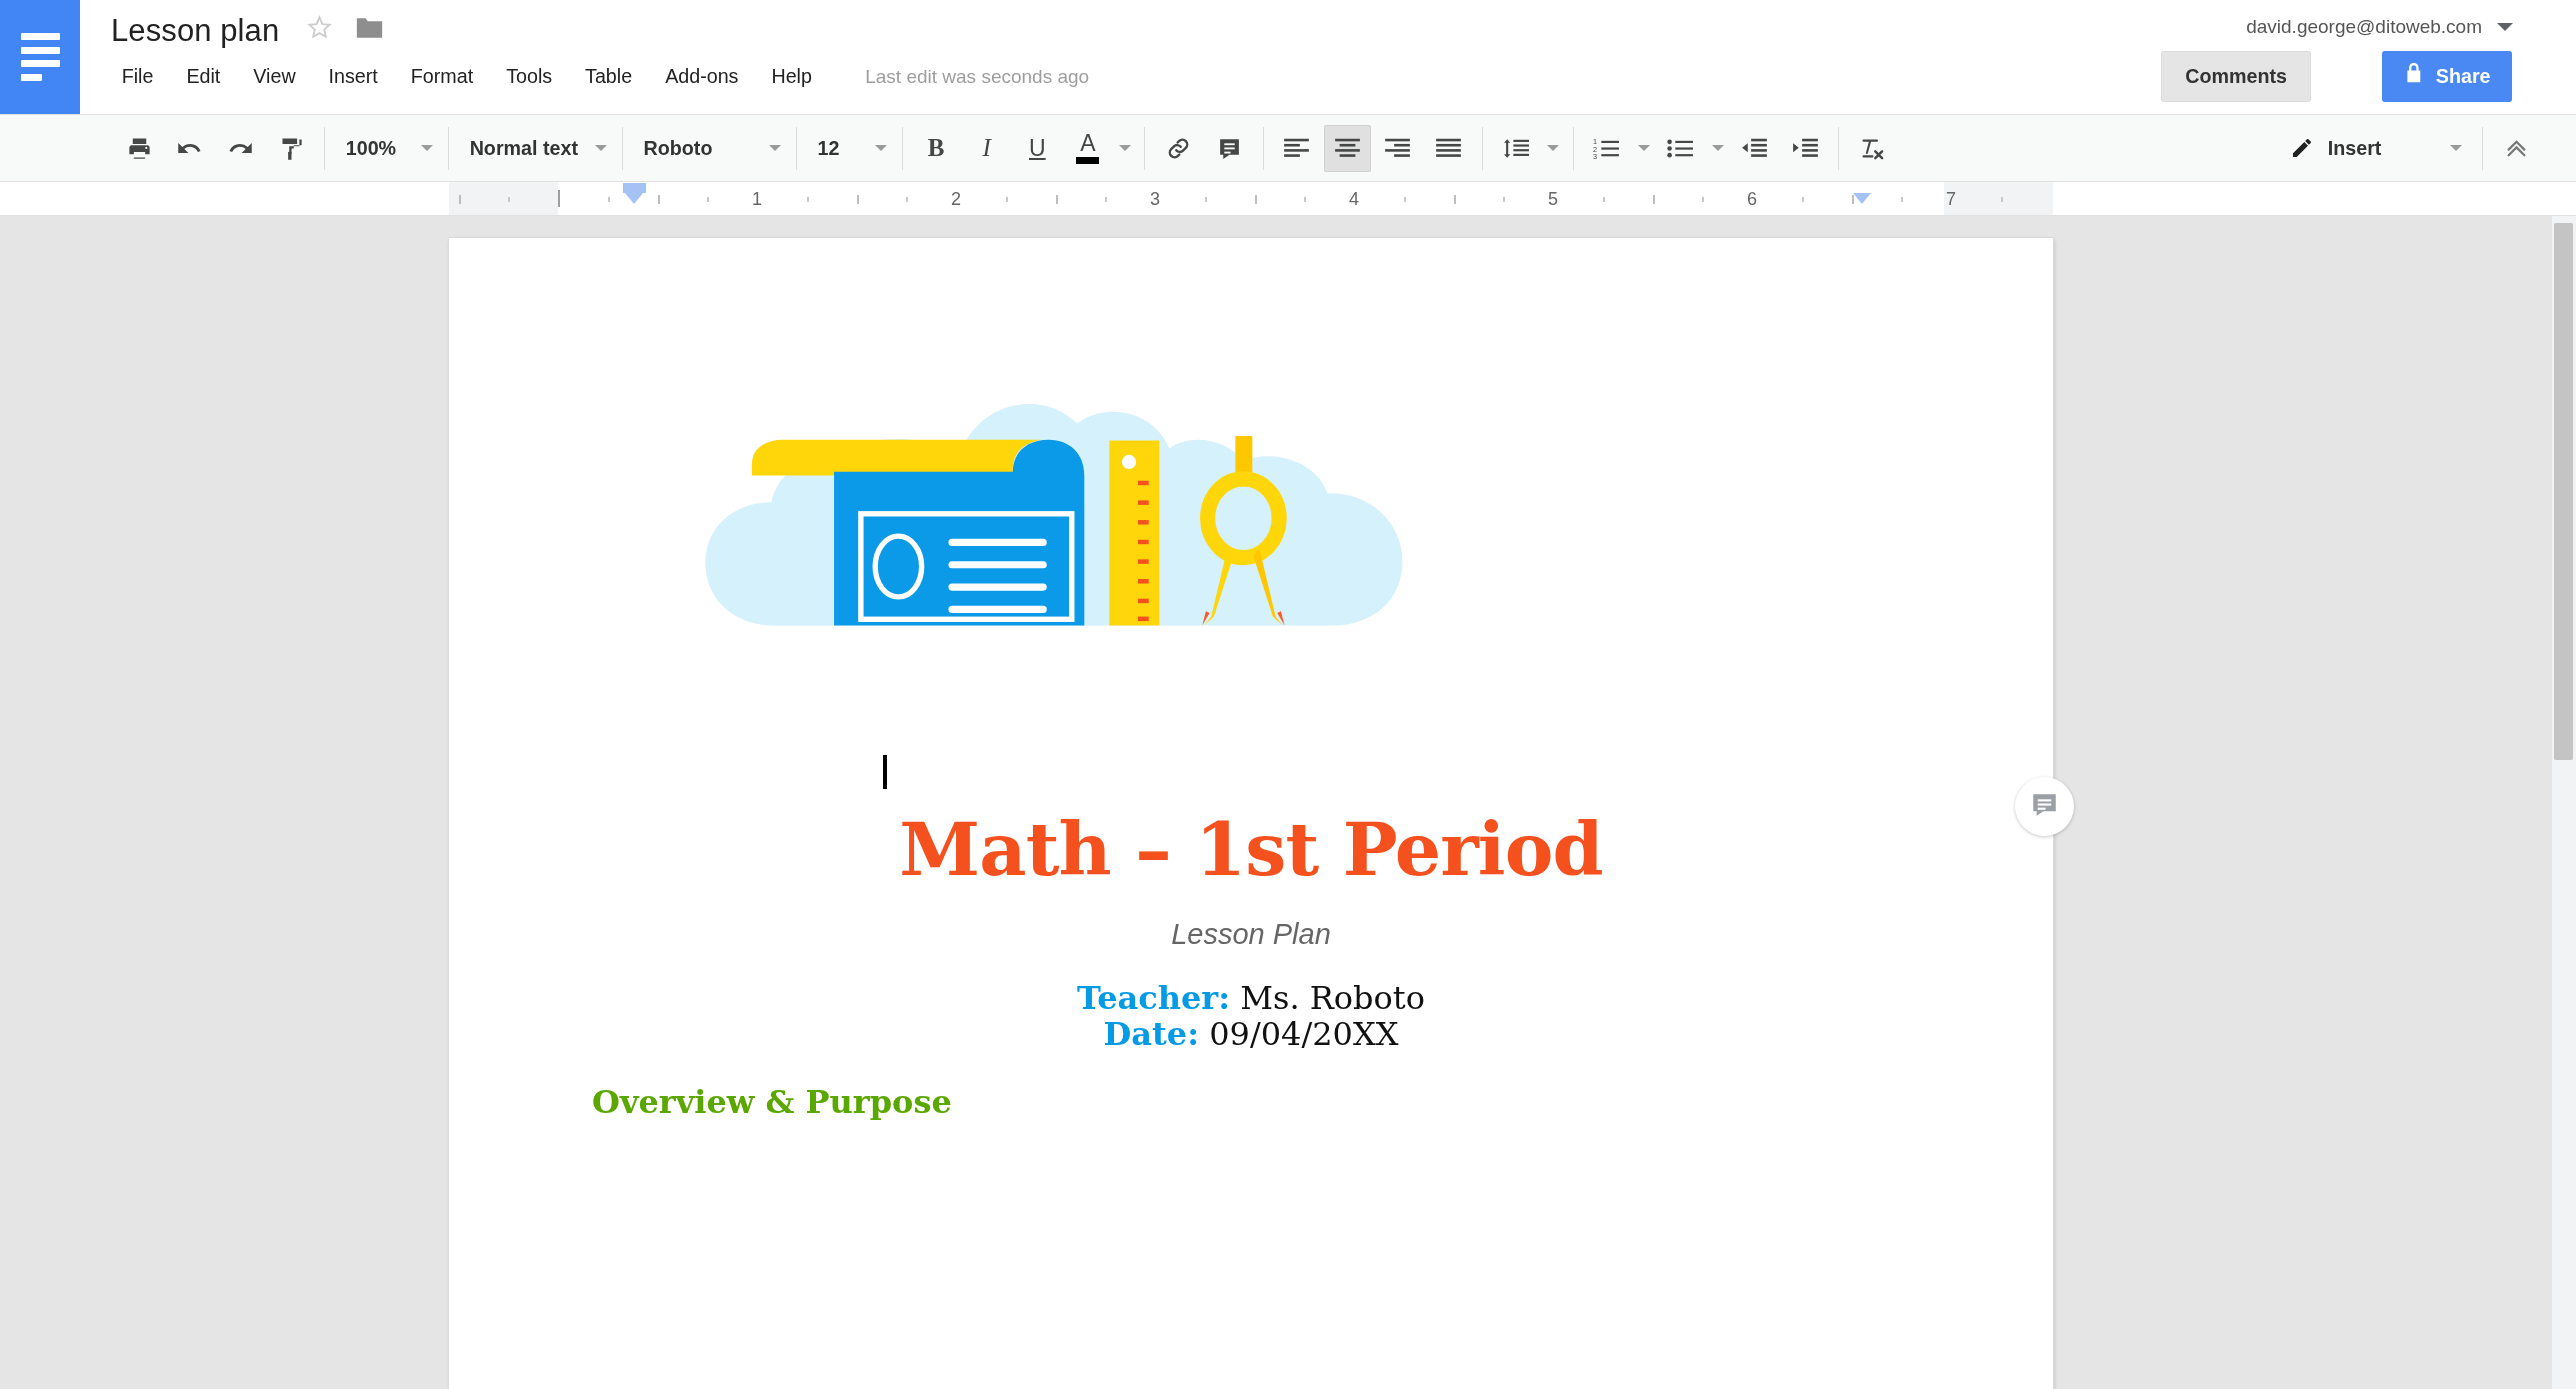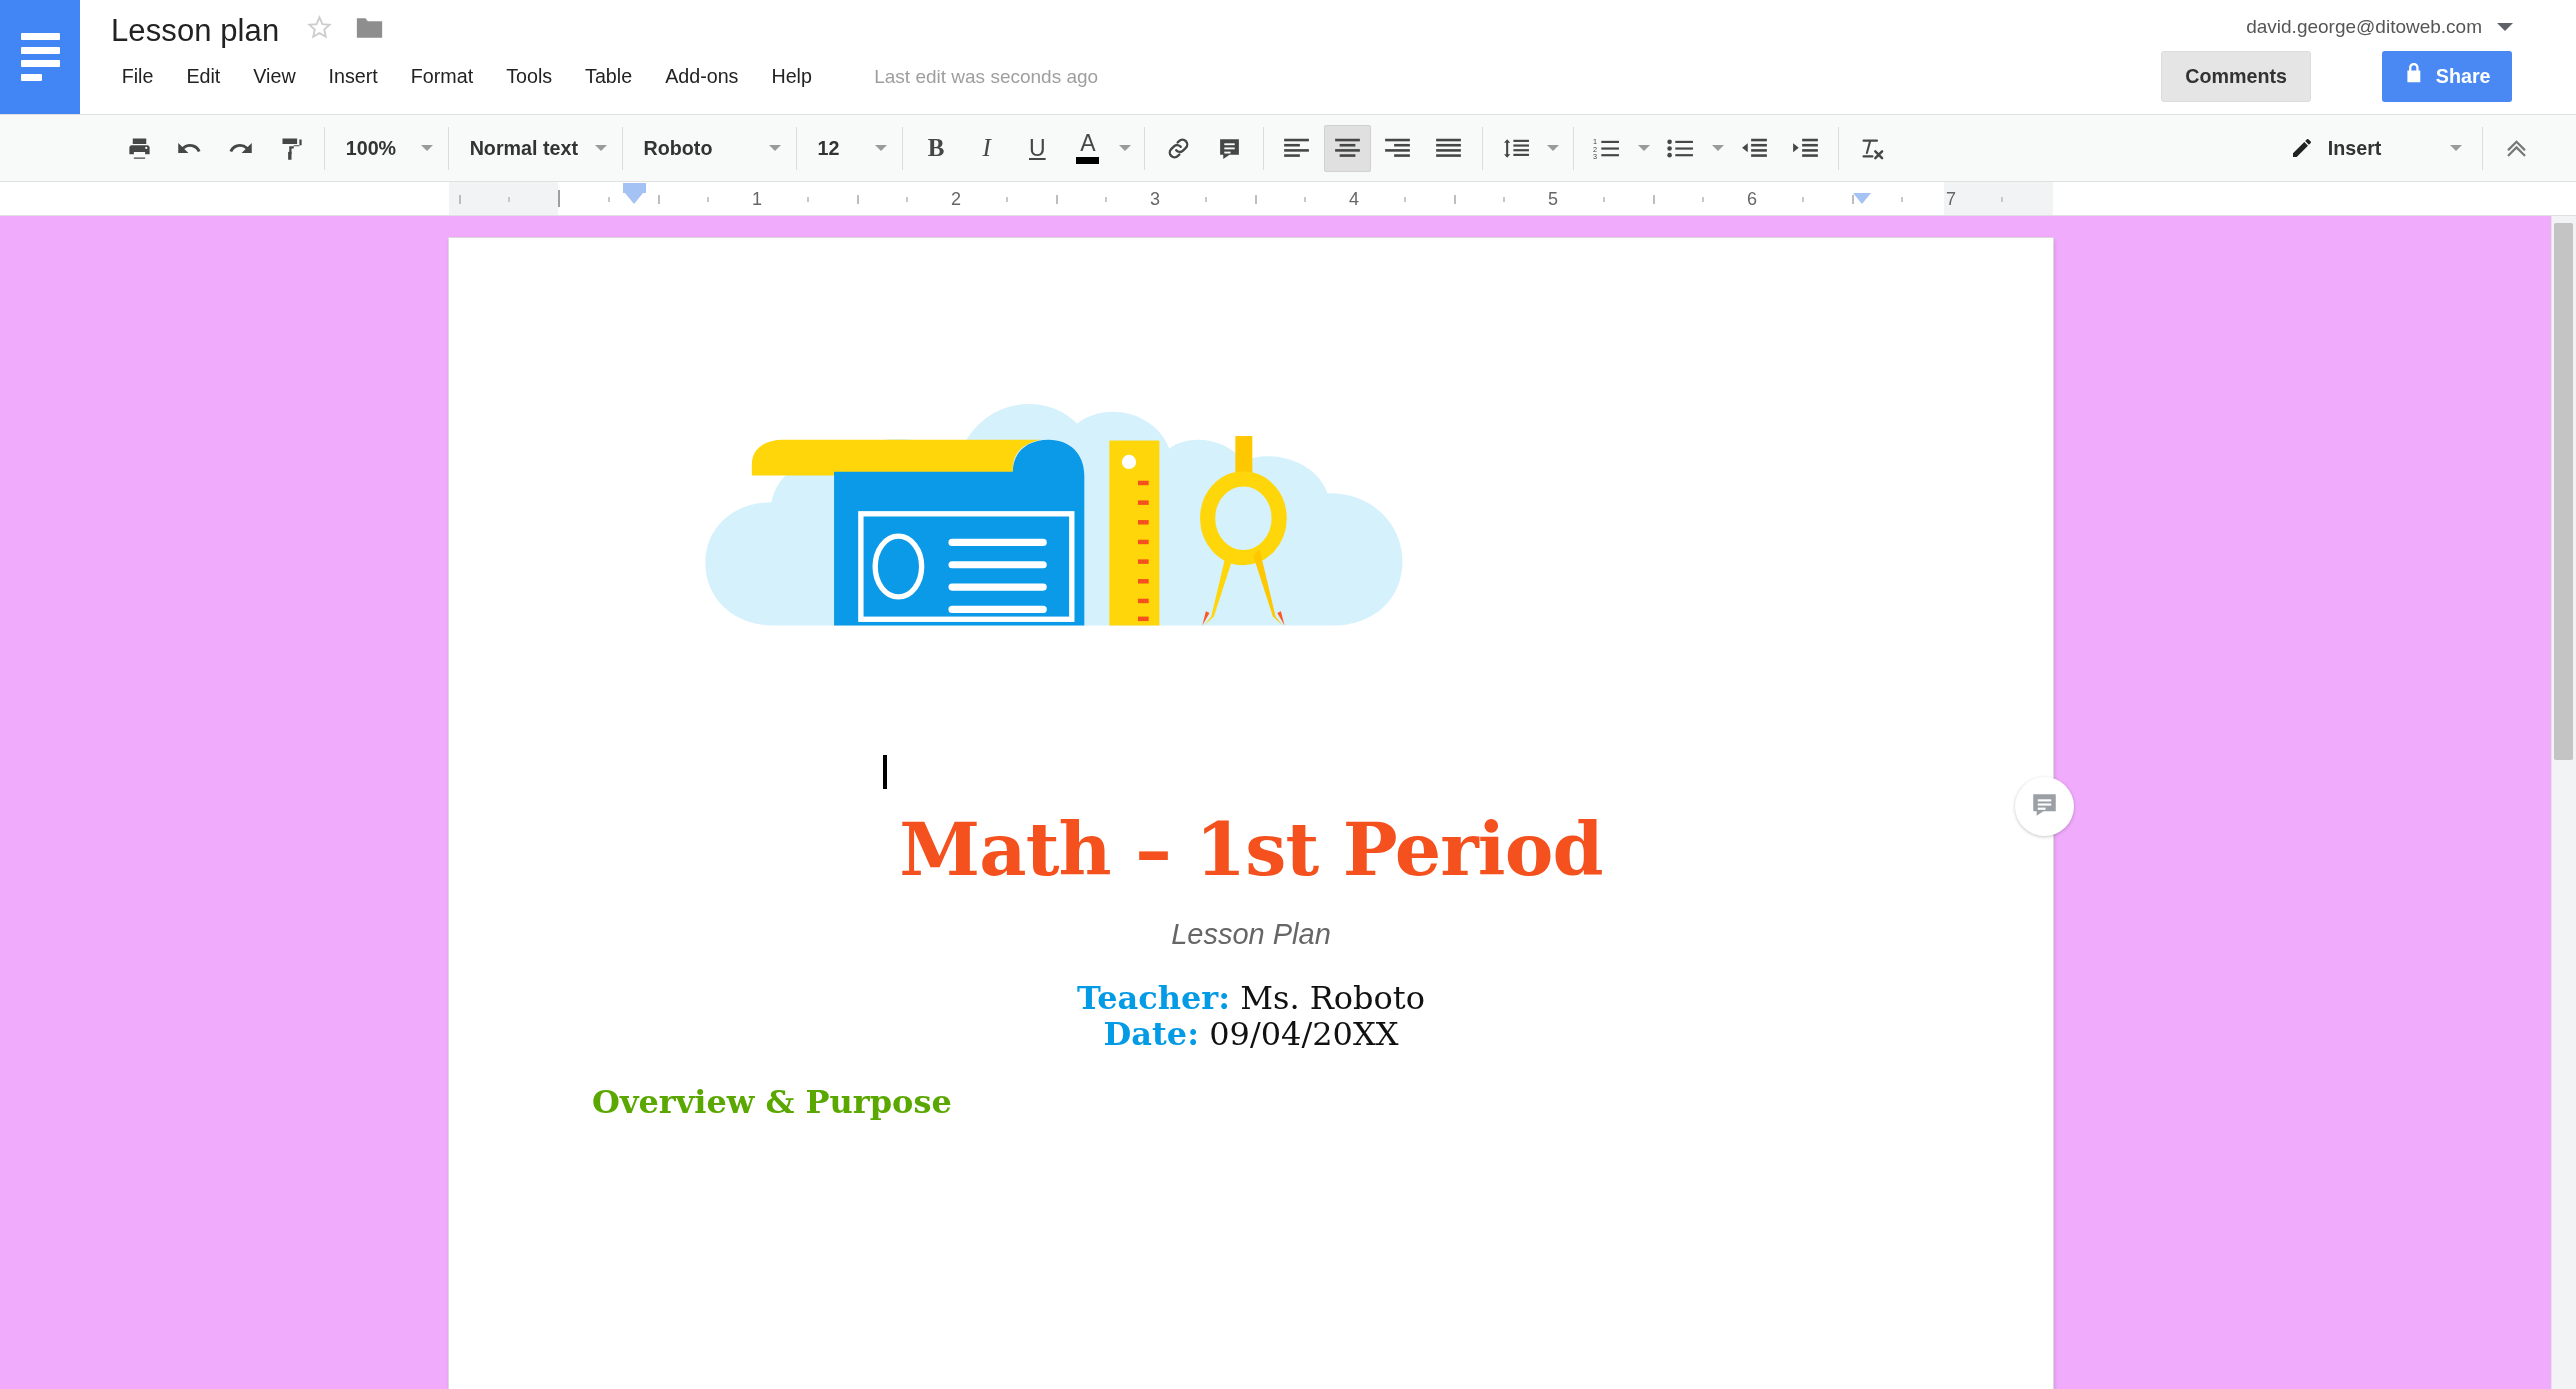--- a/index.html
+++ b/index.html
@@ -51,21 +51,21 @@
   #menubar {
     position: absolute; left: 111px; top: 61px;
     display: flex; align-items: center;
   }
   .menu-item {
     font-size: 19.7px; color: #222222; padding: 2.7px 10.7px;
     margin-right: 11.6px; cursor: pointer; border-radius: 1.8px;
     line-height: 25px; white-space: nowrap;
   }
   #last-edit {
-    font-size: 19px; color: #9e9e9e; margin-left: 40px;
+    font-size: 19px; color: #9e9e9e; margin-left: 31px;
     line-height: 25px; white-space: nowrap; cursor: pointer;
   }
 
   #account-email {
     position: absolute; right: 94px; top: 15px;
     font-size: 19px; color: #555555; white-space: nowrap;
     cursor: pointer; line-height: 23px;
   }
   #account-caret {
     position: absolute; right: 63px; top: 23px;
@@ -148,21 +148,21 @@
     cursor: pointer;
   }
   #left-indent-bar {
     position: absolute; width: 23px; height: 9.8px;
     background: #a4c2f4; cursor: pointer;
   }
 
   
   #canvas {
     position: relative; height: 1174px;
-    background: #f0abfc; overflow: hidden; text-decoration: underline;
+    background: #e5e5e5; overflow: hidden; text-decoration: underline;
   }
   #page {
     position: absolute; left: 449px; top: 21.5px;
     width: 1604px; height: 1163px;
     background: #ffffff;
     box-shadow: 0 0 0 0.9px #dcdcdc, 0.9px 1.8px 4.5px rgba(0,0,0,0.18);
   }
   #doc-body { position: relative; width: 100%; padding-top: 0; }
 
   #hero-illustration {

